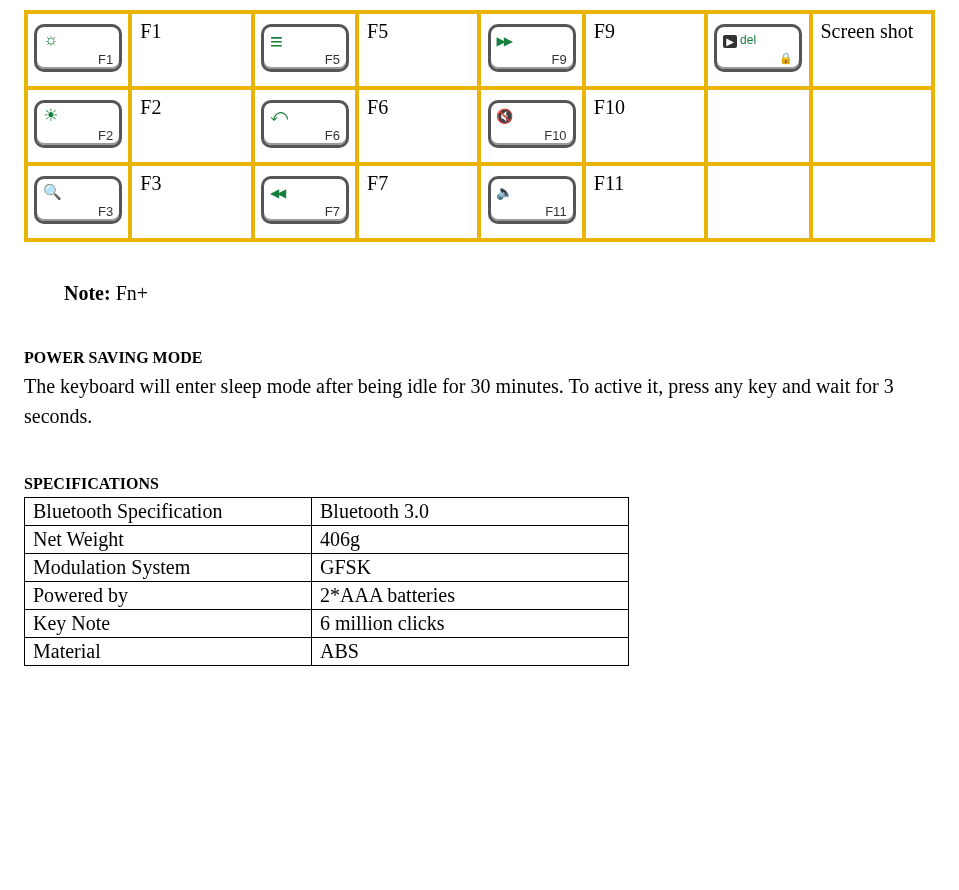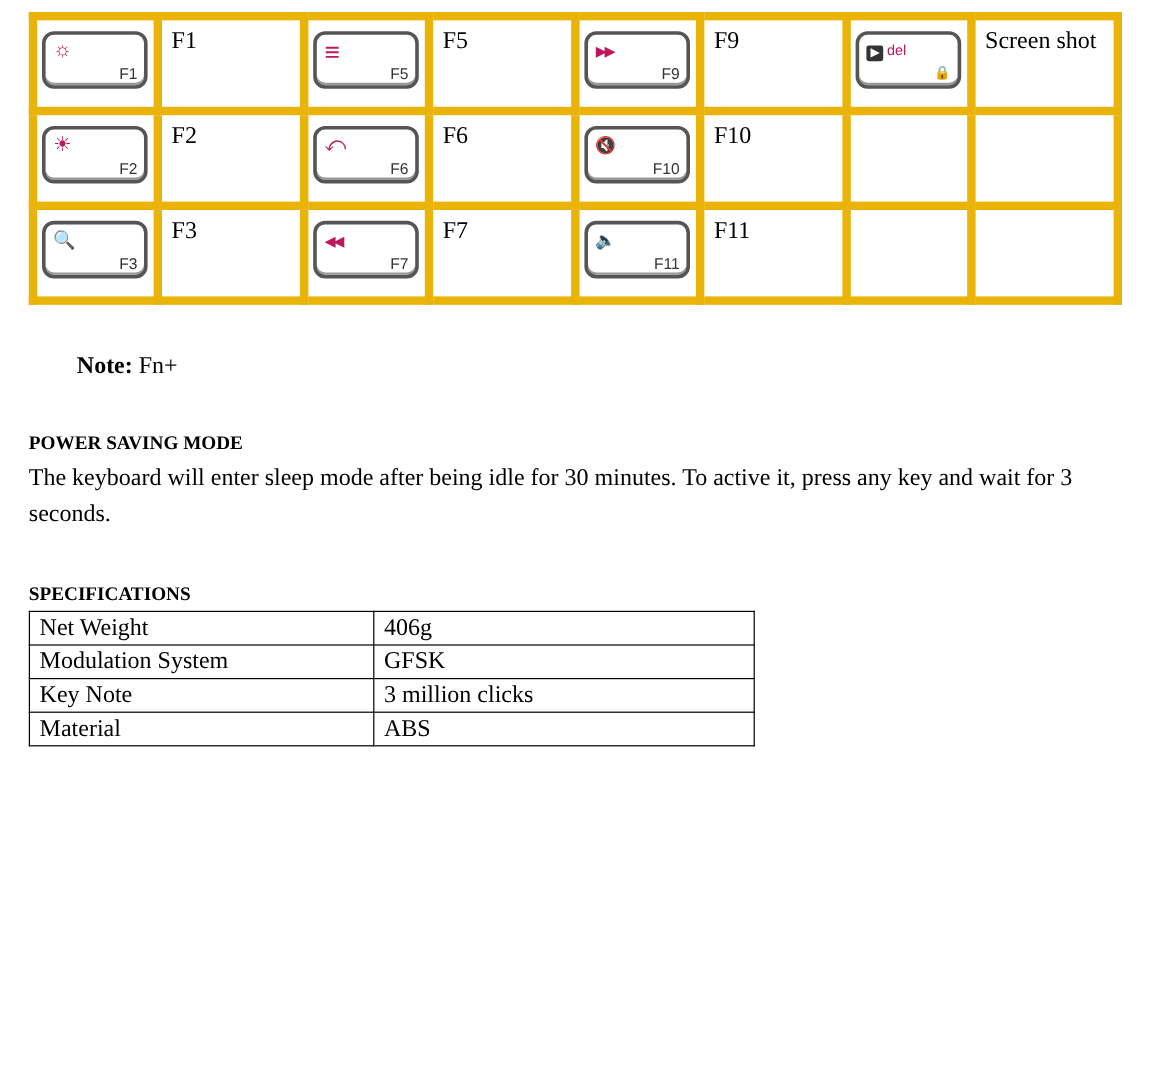--- a/index.html
+++ b/index.html
@@ -13,21 +13,21 @@
     background: #fff;
   }
   table {
     border-collapse: collapse;
   }
   .fn-table {
     width: 100%;
     table-layout: fixed;
   }
   .fn-table td {
-    border: 7px solid #eab308;
+    border: 4px solid #eab308;
     vertical-align: top;
     padding: 6px 8px 18px 8px;
     height: 48px;
   }
   .fn-table td.key-cell {
     text-align: center;
     vertical-align: middle;
     padding: 4px;
   }
   .fn-table td.label-cell {
@@ -43,21 +43,21 @@
     position: relative;
     background: #fff;
     box-shadow: inset 0 -2px 0 #999;
   }
   .keycap .icon {
     position: absolute;
     top: 4px;
     left: 6px;
     font-size: 17px;
     line-height: 1;
-    color: #be185d;
+    color: #15803d;
     font-family: Arial, sans-serif;
   }
   .keycap .sub {
     position: absolute;
     bottom: 3px;
     right: 6px;
     font-size: 13px;
     font-family: Arial, sans-serif;
     color: #333;
     line-height: 1;
@@ -173,29 +173,37 @@
   <span class="bold">Note:</span><span> Fn+</span>
 </p>
 
 <h2 class="section">POWER SAVING MODE</h2>
 <p class="body-text">The keyboard will enter sleep mode after being idle for 30 minutes. To active it, press any key and wait for 3 seconds.</p>
 
 <h2 class="section">SPECIFICATIONS</h2>
 <table class="spec-table">
   <tbody id="spec-body">
       <tr>
+        <td class="k">Bluetooth Specification</td>
+        <td class="v">Bluetooth 3.0</td>
+      </tr>
+      <tr>
         <td class="k">Net Weight</td>
         <td class="v">406g</td>
       </tr>
       <tr>
         <td class="k">Modulation System</td>
         <td class="v">GFSK</td>
       </tr>
       <tr>
+        <td class="k">Powered by</td>
+        <td class="v">2*AAA batteries</td>
+      </tr>
+      <tr>
         <td class="k">Key Note</td>
-        <td class="v">3 million clicks</td>
+        <td class="v">6 million clicks</td>
       </tr>
       <tr>
         <td class="k">Material</td>
         <td class="v">ABS</td>
       </tr>
     </tbody>
 </table>
 
 </body></html>

